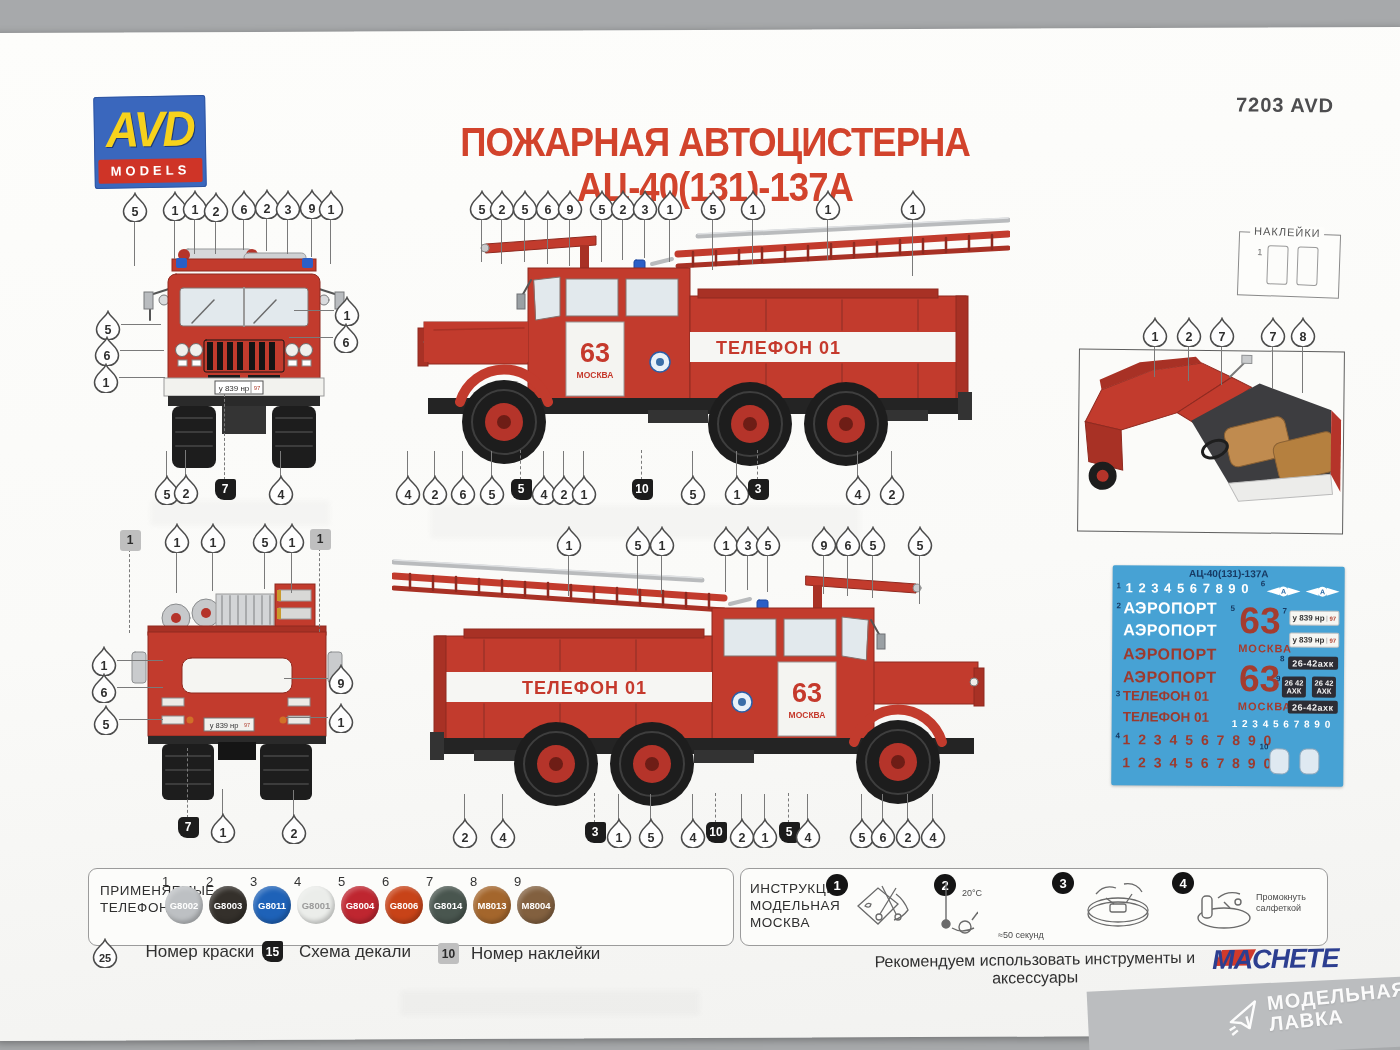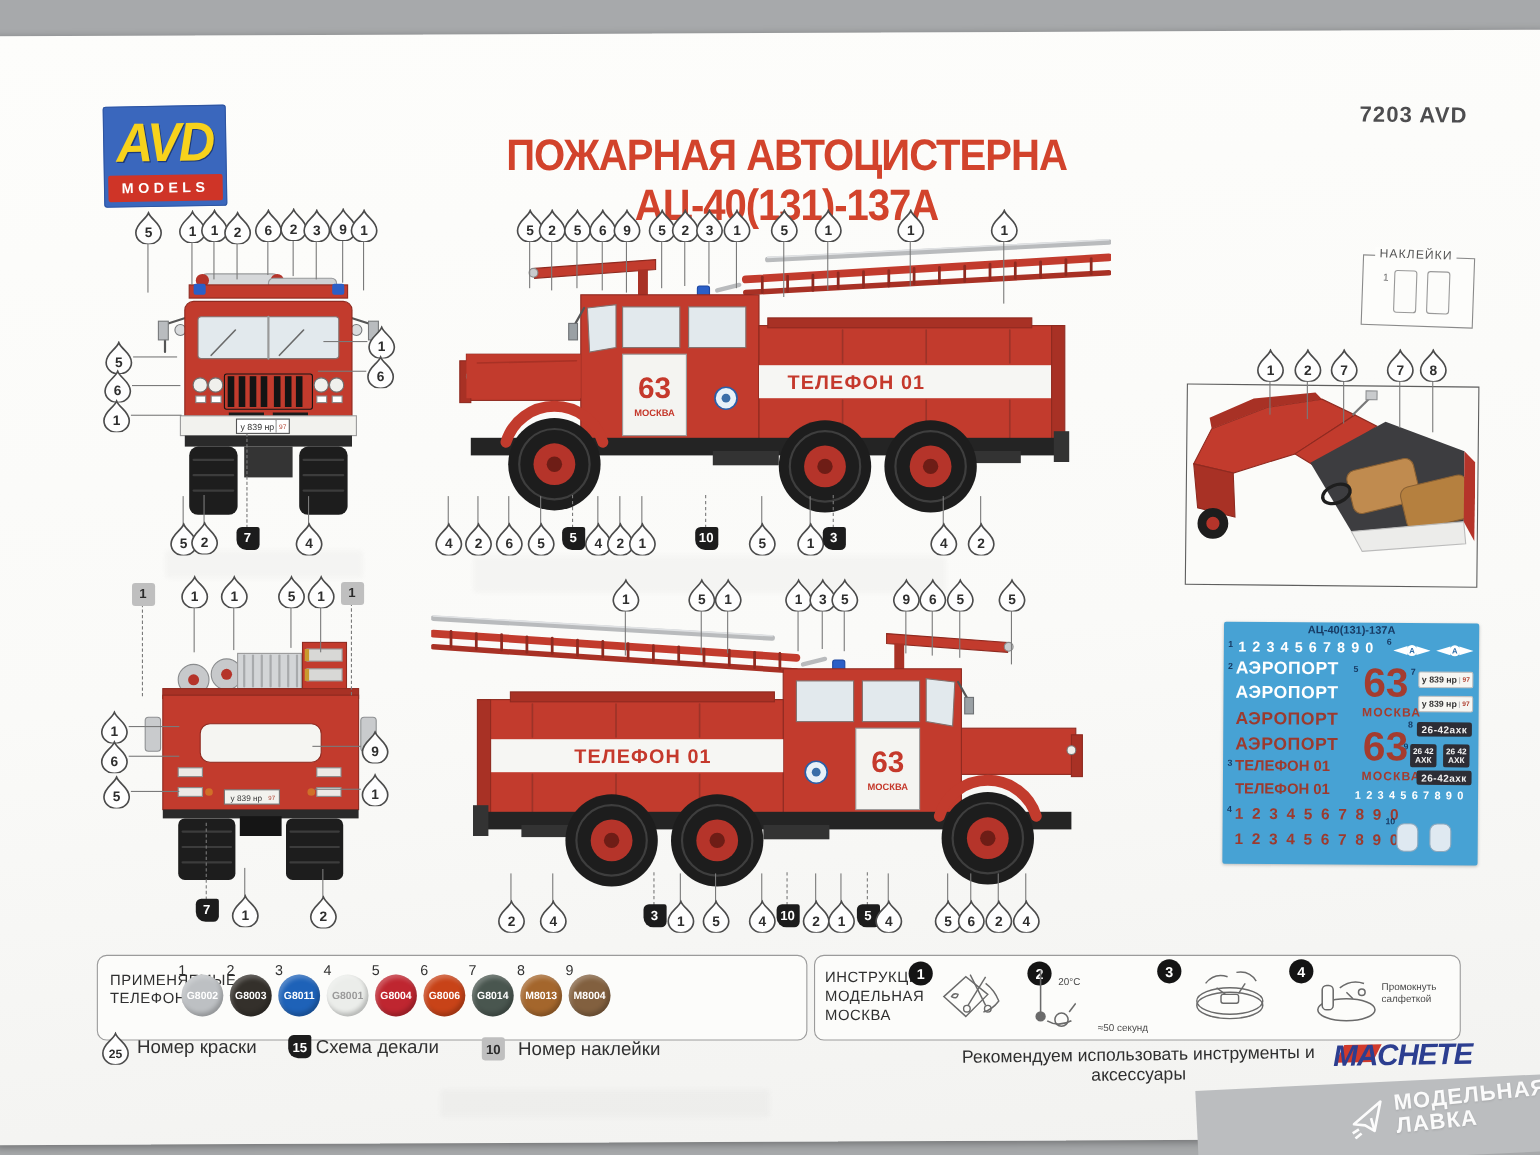--- a/index.html
+++ b/index.html
@@ -1214,23 +1214,23 @@
   <div class="abs" style="left:1256px;top:892px;">
     <div class="step-note">Промокнуть</div>
     <div class="step-note">салфеткой</div>
   </div>
 
   <div class="abs" style="left:92px;top:938px;">
     <svg width="26" height="30" viewBox="0 0 26 30" style="vertical-align:middle">
       <path d="M13 1.5 C15.5 8 24.5 11 24.5 19.5 A11.5 10.5 0 1 1 1.5 19.5 C1.5 11 10.5 8 13 1.5 Z" fill="#fefefe" stroke="#4c4c4c" stroke-width="1.5"></path>
       <text x="13" y="23.5" text-anchor="middle" font-size="11" font-weight="bold" fill="#2e2e2e">25</text>
     </svg>
-    <span class="legend-label" style="margin-left:2px;">Номер краски</span>
+    <span class="legend-label" style="margin-left:23px;">Номер краски</span>
   </div>
-  <div class="abs" style="left:262px;top:941px;display:flex;align-items:flex-end;gap:4px;">
+  <div class="abs" style="left:262px;top:941px;display:flex;align-items:flex-end;gap:16px;">
     <span class="sq d">15</span>
     <span class="legend-label">Схема декали</span>
   </div>
   <div class="abs" style="left:438px;top:943px;display:flex;align-items:center;gap:12px;">
     <span class="sq s">10</span>
     <span class="legend-label">Номер наклейки</span>
   </div>
 
   <div class="abs footer-note">Рекомендуем использовать инструменты и аксессуары</div>
   <div class="abs machete">

